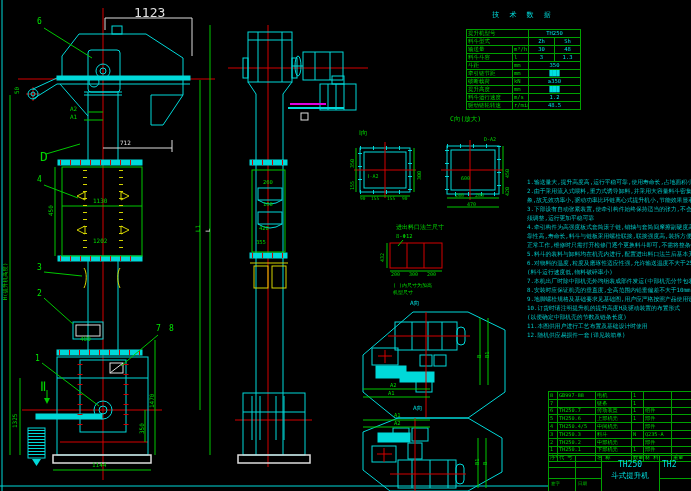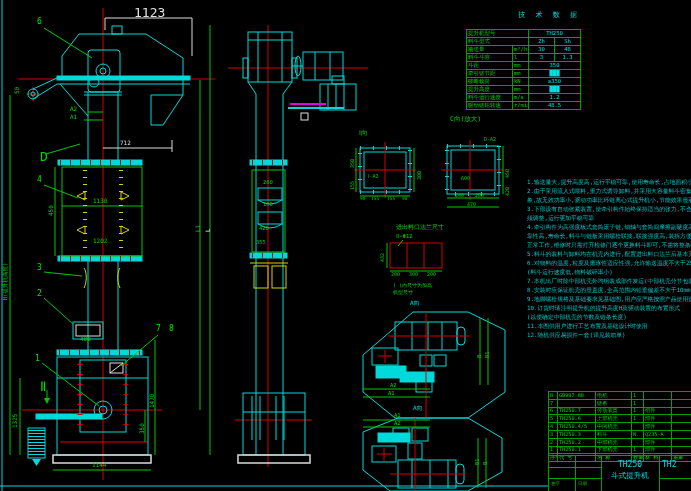--- a/index.html
+++ b/index.html
@@ -6,21 +6,21 @@
   .canvas{position:relative;width:691px;height:491px;background:#000;overflow:hidden;
           font-family:"DejaVu Sans Mono",monospace;}
   svg.lw{position:absolute;left:0;top:0;}
   .t{position:absolute;white-space:nowrap;line-height:1;color:#00d800;font-size:6px;}
   .c{color:#00e0e0}.w{color:#e0e0e0}
   .v{transform-origin:0 0;transform:rotate(-90deg);}
   .bal{font-size:8px;color:#00e800;}
   .s55{font-size:5.5px}.s5{font-size:5px}.s45{font-size:4.5px}.s7{font-size:13px}.s65{font-size:6.5px}
   
   .spec{position:absolute;left:466px;top:10px;width:114px;}
-  .spec .ttl{color:#00e0e0;font-size:7px;text-align:right;letter-spacing:3px;margin-bottom:9px;}
+  .spec .ttl{color:#00e0e0;font-size:7px;text-align:center;letter-spacing:3px;margin-bottom:9px;}
   .spec table{border-collapse:collapse;width:100%;table-layout:fixed;}
   .spec td{border:1px solid #00a000;font-size:5.5px;color:#00d800;padding:0 1px;height:7px;
            line-height:1;overflow:hidden;white-space:nowrap;}
   .spec td.val{color:#00e0e0;text-align:center;}
   
   .feat{position:absolute;left:527px;top:178px;width:164px;height:215px;overflow:hidden;}
   .feat .ttl{color:#00e0e0;font-size:7.5px;margin-bottom:4px;white-space:nowrap;}
   .feat .ln{color:#00c8c8;font-size:5.8px;line-height:9px;white-space:nowrap;}
   
   .bom{position:absolute;left:548px;top:391px;width:143px;overflow:hidden;}

